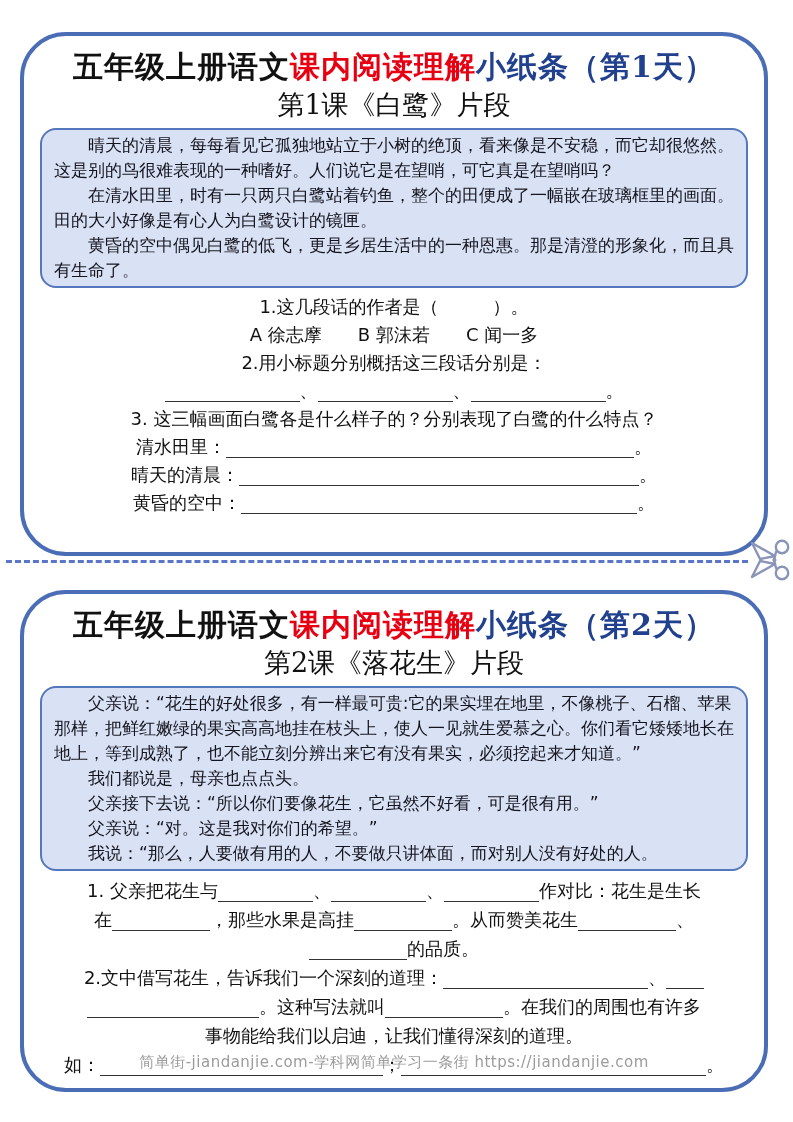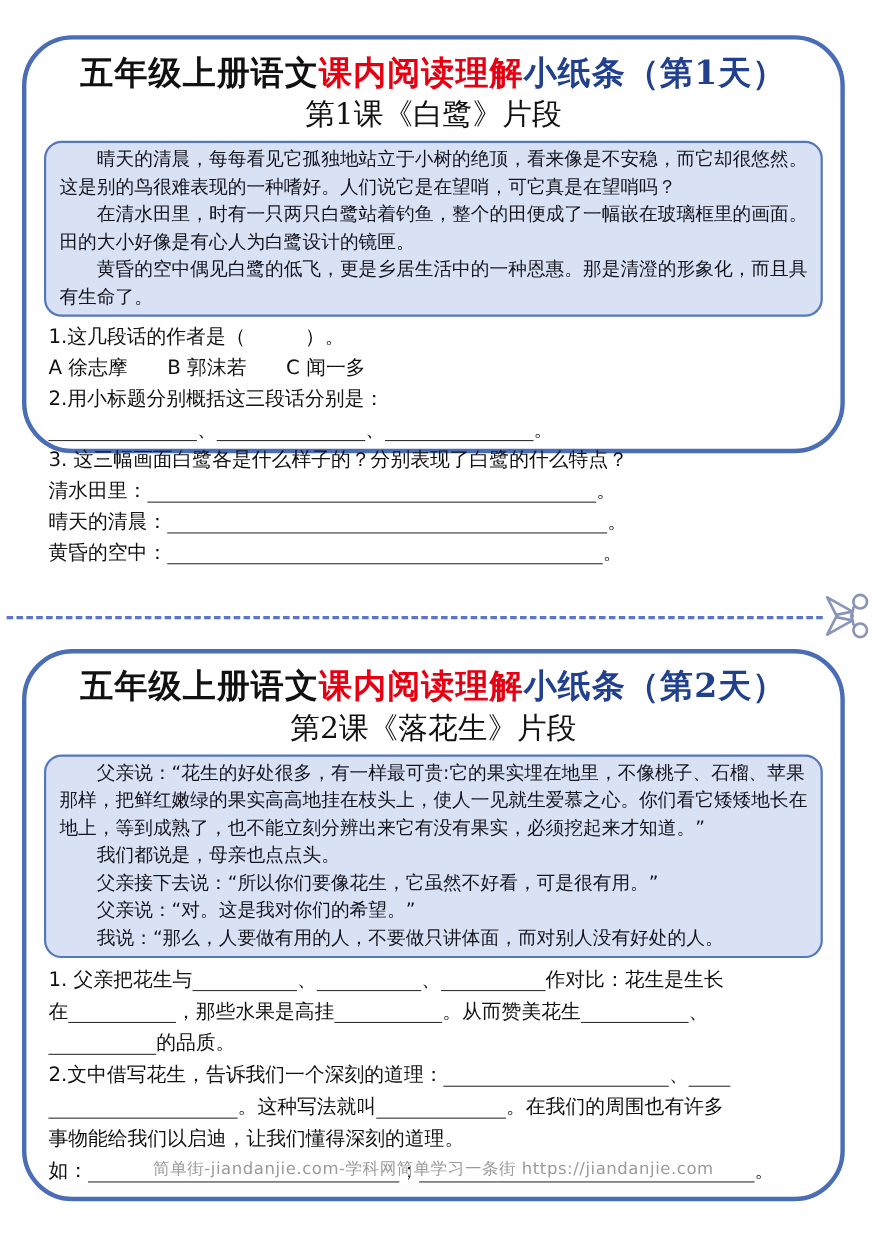--- a/index.html
+++ b/index.html
@@ -5,21 +5,21 @@
   html,body{margin:0;padding:0;}
   body{
     width:793px;height:1122px;position:relative;background:#ffffff;
     font-family:"DejaVu Sans","Liberation Sans",sans-serif;color:#1a1a1a;
     overflow:hidden;
   }
   .panel{
     position:absolute;left:20px;width:748px;box-sizing:border-box;
     border:4px solid #4a6db5;border-radius:46px;background:#ffffff;
   }
-  #panel1{top:32px;height:380px;}
+  #panel1{top:32px;height:524px;}
   #panel2{top:590px;height:502px;}
   .ptitle{
     margin:10px 0 0;text-align:center;font-size:30px;line-height:42px;
     font-weight:bold;letter-spacing:1px;
     font-family:"DejaVu Serif","Liberation Serif",serif;
   }
   .t-black{color:#111111;}
   .t-red{color:#e60012;}
   .t-blue{color:#21408e;}
   .psub{
@@ -27,21 +27,21 @@
     font-family:"DejaVu Serif","Liberation Serif",serif;
   }
   .pbox{
     margin:6px 16px 0;background:#d9e2f5;border:2px solid #5577bb;
     border-radius:16px;padding:3px 12px;font-size:17px;line-height:25px;
     color:#14141e;
   }
   .para{margin:0;text-indent:2em;}
   .questions{margin:5px 0 0;padding:0 20px;font-size:18px;line-height:28px;color:#111111;}
   #panel2 .questions{line-height:29px;}
-  .qline{min-height:28px;}
+  .qline{min-height:28px;text-align:center;}
   .blank{
     display:inline-block;border-bottom:1.6px solid #333333;
     height:20px;vertical-align:-5px;
   }
   .cutline{
     position:absolute;top:560px;left:6px;width:742px;height:0;
     border-top:3px dashed #5b76c8;
   }
   .scissors{position:absolute;top:533px;right:0px;}
   .footer{

